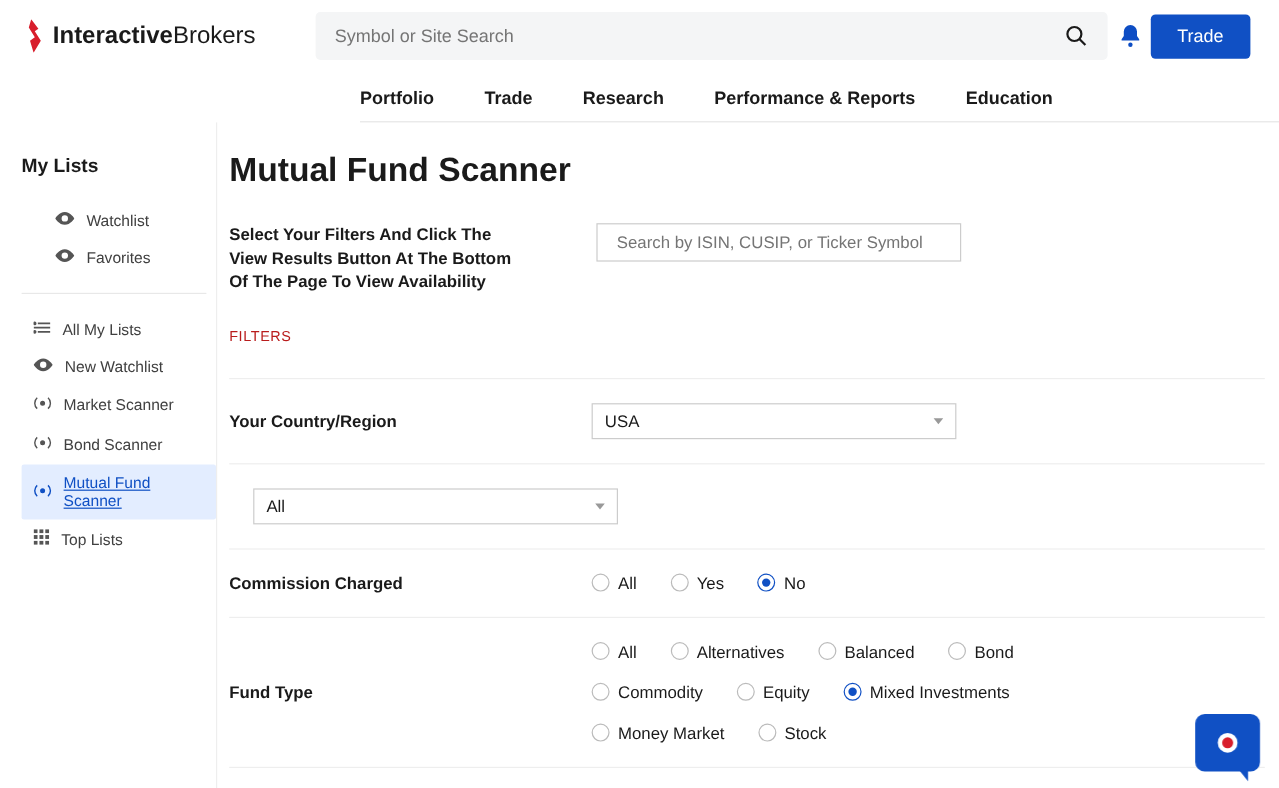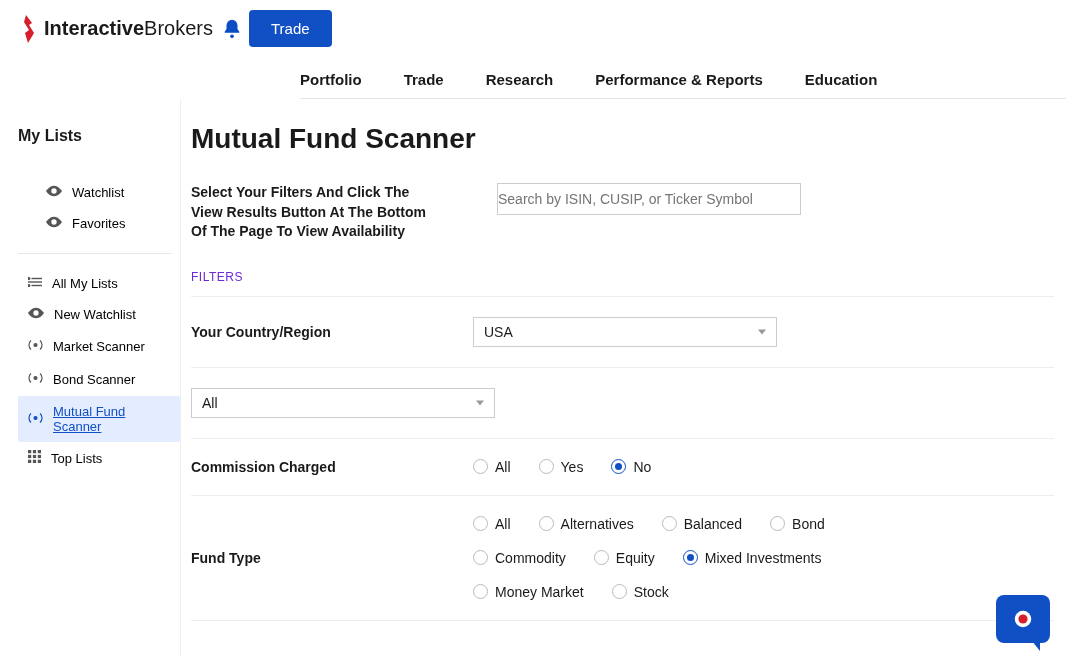--- a/index.html
+++ b/index.html
@@ -9,35 +9,35 @@
 .logo-text { font-size: 20px; font-weight: 600; }
 .logo-text .light { font-weight: 400; }
 .search-bar { flex: 1; max-width: 660px; background: #f4f5f6; border-radius: 4px; display: flex; align-items: center; padding: 10px 16px; margin-left: 50px; }
 .search-bar input { flex: 1; background: transparent; border: none; outline: none; font-size: 15px; color: #555; }
 .bell-icon { color: #0d4dc4; margin-left: 8px; cursor: pointer; }
 .trade-btn { background: #1050c4; color: #fff; border: none; border-radius: 4px; padding: 10px 22px; font-size: 15px; font-weight: 500; cursor: pointer; margin-left: 6px; }
 .topnav { display: flex; gap: 42px; padding: 14px 0 10px 0; margin-left: 300px; border-bottom: 1px solid #e5e5e5; }
 .topnav-item { font-size: 15px; font-weight: 600; cursor: pointer; }
 .main { display: flex; }
 .sidebar { width: 180px; padding: 28px 0 0 18px; }
-.sidebar-title { font-size: 16px; font-weight: 700; margin-bottom: 32px; }
-.sidebar-item { display: flex; align-items: center; gap: 10px; font-size: 13px; color: #000000; padding: 8px 10px; cursor: pointer; border-radius: 2px; }
+.sidebar-title { font-size: 16px; font-weight: 700; margin-bottom: 20px; }
+.sidebar-item { display: flex; align-items: center; gap: 10px; font-size: 13px; color: #404040; padding: 8px 10px; cursor: pointer; border-radius: 2px; }
 .sidebar-item.active { background: #e3edff; color: #1050c4; }
 .sidebar-item.active .item-label { text-decoration: underline; }
 .sidebar-sep { height: 1px; background: #e8e8e8; margin: 14px 8px 14px 0; }
 .content { flex: 1; padding: 24px 12px 40px 10px; border-left: 1px solid #eee; }
 .page-title { font-size: 28px; font-weight: 700; margin-bottom: 28px; }
 .instruction-row { display: flex; gap: 56px; align-items: flex-start; margin-bottom: 28px; }
 .instruction { font-size: 14px; font-weight: 600; max-width: 250px; line-height: 1.4; }
-.isin-search { width: 304px; border: 1px solid #ccc; padding: 7px 0; font-size: 14px; outline: none; }
-.filters-label { font-size: 12px; letter-spacing: 0.5px; color: #6d28d9; font-weight: 500; margin-bottom: 12px; }
+.isin-search { width: 304px; border: 1px solid #ccc; padding: 7px 16px; font-size: 14px; outline: none; }
+.filters-label { font-size: 12px; letter-spacing: 0.5px; color: #b91c1c; font-weight: 500; margin-bottom: 28px; }
 .filter-row { display: flex; align-items: center; padding: 20px 0; border-top: 1px solid #eee; }
 .filter-row:last-child { border-bottom: 1px solid #eee; }
 .filter-label { width: 282px; font-size: 14px; font-weight: 600; }
-.filter-control { flex: 1; }
+.filter-control { flex: 1; margin-left: 20px; }
 .select-box { width: 304px; border: 1px solid #ccc; padding: 6px 28px 6px 10px; font-size: 14px; position: relative; background: #fff; cursor: pointer; }
 .select-box::after { content: ''; position: absolute; right: 10px; top: 50%; transform: translateY(-50%); border-left: 4px solid transparent; border-right: 4px solid transparent; border-top: 5px solid #999; }
 .radio-group { display: flex; flex-wrap: wrap; gap: 18px 28px; align-items: center; }
 .radio-item { display: flex; align-items: center; gap: 7px; cursor: pointer; font-size: 14px; }
 .radio-circle { width: 15px; height: 15px; border: 1.5px solid #bbb; border-radius: 50%; display: inline-flex; align-items: center; justify-content: center; }
 .radio-circle.checked { border-color: #1050c4; }
 .radio-circle.checked::after { content: ''; width: 7px; height: 7px; background: #1050c4; border-radius: 50%; }
 .chat-fab { position: fixed; right: 16px; bottom: 14px; width: 54px; height: 48px; background: #1050c4; border-radius: 8px; display: flex; align-items: center; justify-content: center; cursor: pointer; }
 .chat-fab::after { content: ''; position: absolute; bottom: -8px; right: 10px; border-left: 8px solid transparent; border-right: 0 solid transparent; border-top: 10px solid #1050c4; }
 .icon-svg { display: inline-block; }
@@ -46,20 +46,27 @@
 </head>
 <body>
 
 <div class="header">
   <div class="logo">
     <svg class="icon-svg" width="20" height="28" viewBox="0 0 20 28">
         <path fill="#d81e2c" d="M6 0 L12 8 L9 10 L14 18 L8 28 L5 18 L9 15 L4 7 Z"></path>
       </svg>
     <span class="logo-text"><span>Interactive</span><span class="light">Brokers</span></span>
   </div>
+  <div class="search-bar">
+    <input placeholder="Symbol or Site Search" style="">
+    <svg width="20" height="20" viewBox="0 0 24 24" fill="none" stroke="#1a1a1a" stroke-width="2.2">
+        <circle cx="10" cy="10" r="7"></circle>
+        <line x1="15" y1="15" x2="21" y2="21"></line>
+      </svg>
+  </div>
   <svg class="bell-icon" width="22" height="22" viewBox="0 0 24 24" fill="#0d4dc4">
       <path d="M12 2a6 6 0 0 0-6 6v4l-2 3v1h16v-1l-2-3V8a6 6 0 0 0-6-6z"></path>
       <circle cx="12" cy="20" r="2"></circle>
     </svg>
   <button class="trade-btn">Trade</button>
 </div>
 
 <div class="topnav">
   <div class="topnav-item">Portfolio</div>
   <div class="topnav-item">Trade</div>

